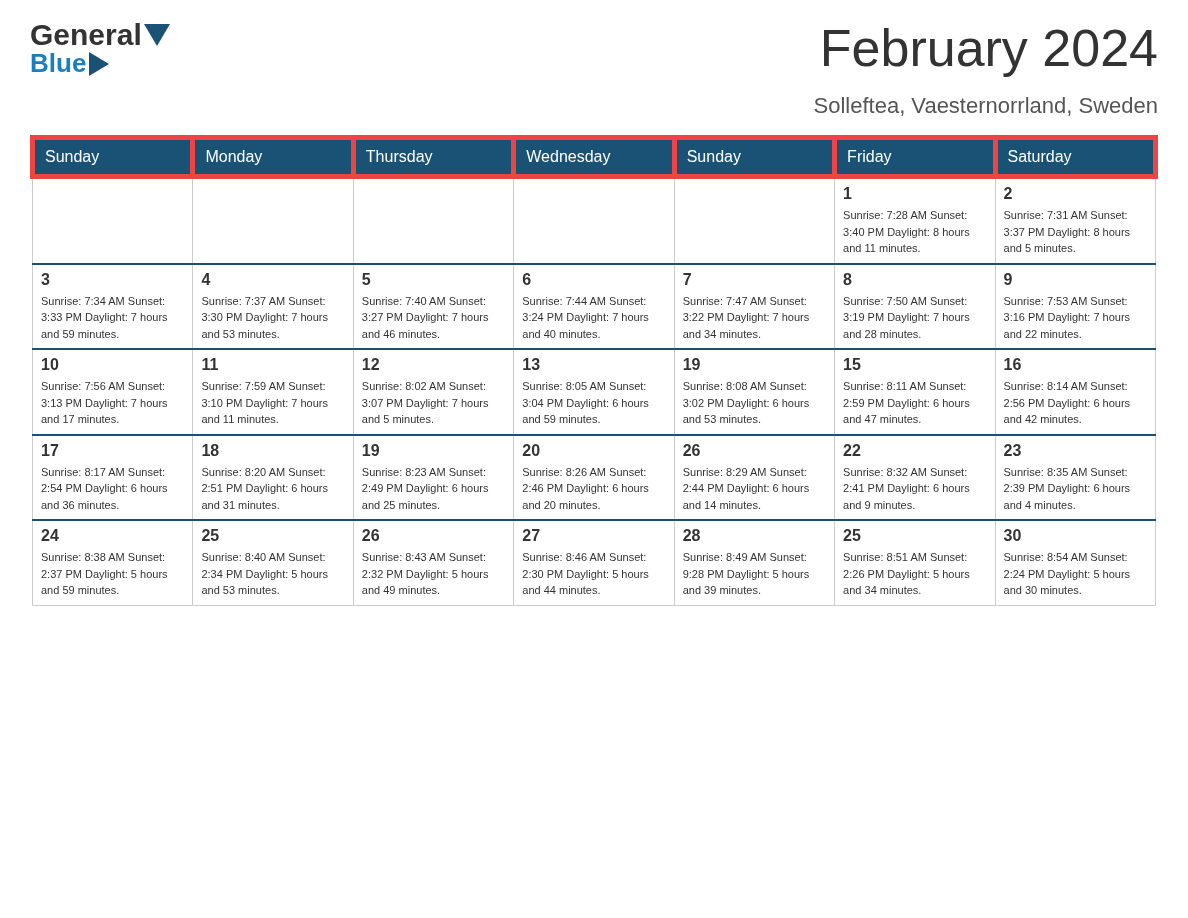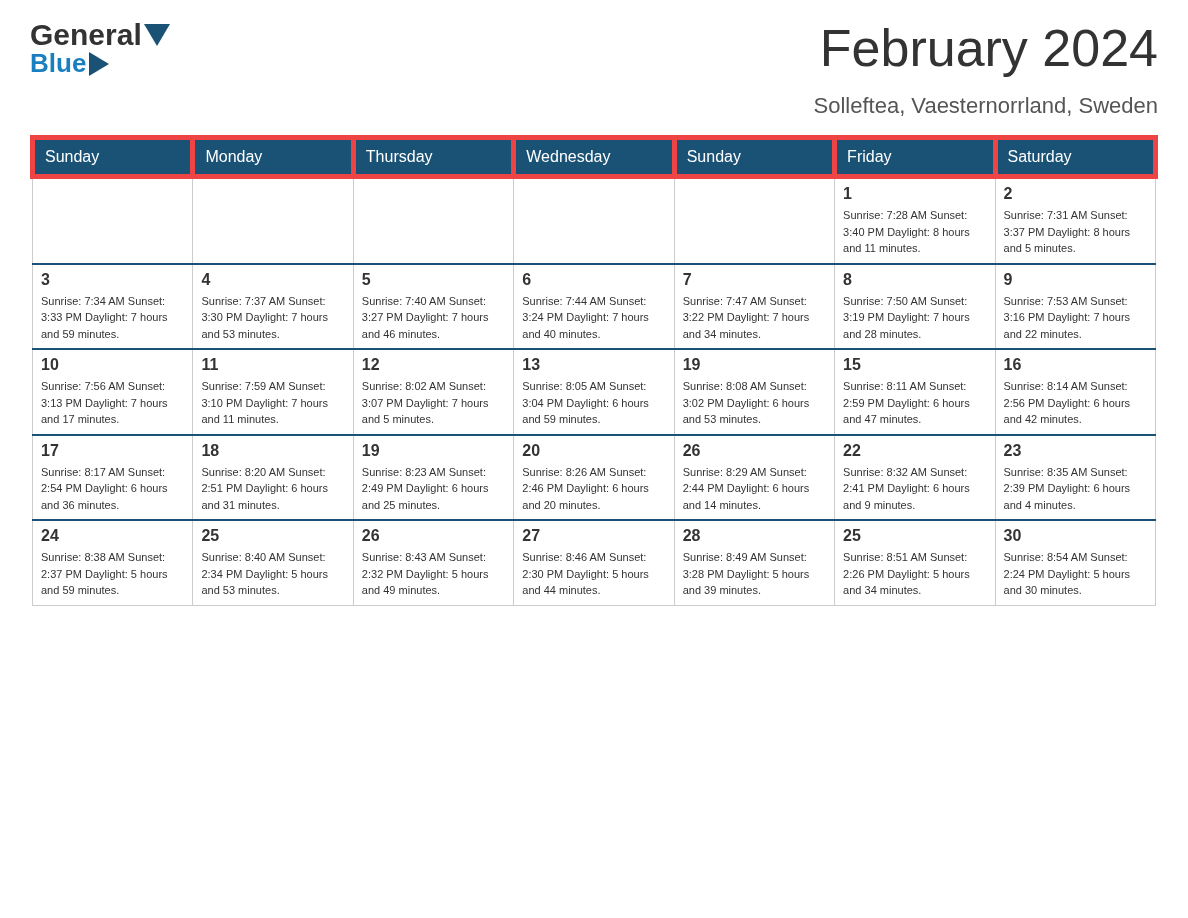--- a/index.html
+++ b/index.html
@@ -344,21 +344,21 @@
         <td>
           <span class="day-number">27</span>
           <div class="day-info">Sunrise: 8:46 AM
 Sunset: 2:30 PM
 Daylight: 5 hours
 and 44 minutes.</div>
         </td>
         <td>
           <span class="day-number">28</span>
           <div class="day-info">Sunrise: 8:49 AM
-Sunset: 3:28 PM
+Sunset: 9:28 PM
 Daylight: 5 hours
 and 39 minutes.</div>
         </td>
         <td>
           <span class="day-number">25</span>
           <div class="day-info">Sunrise: 8:51 AM
 Sunset: 2:26 PM
 Daylight: 5 hours
 and 34 minutes.</div>
         </td>

